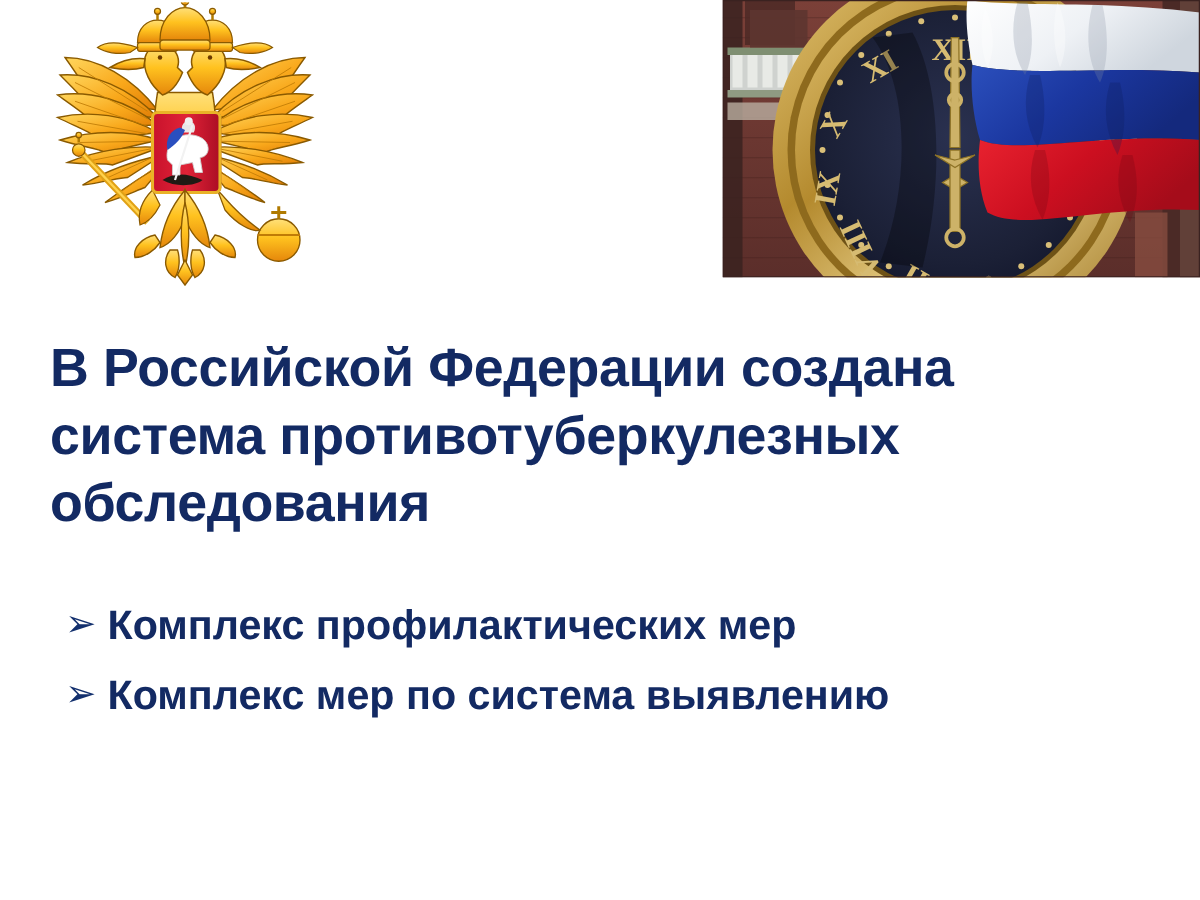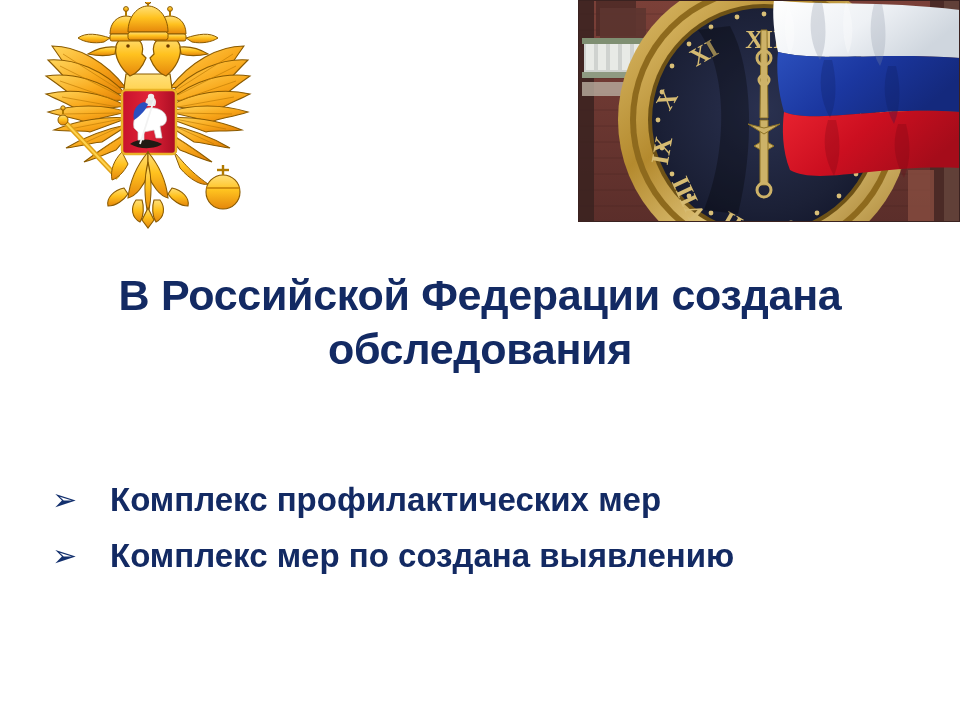--- a/index.html
+++ b/index.html
@@ -21,21 +21,20 @@
   
   .photo{
     position:absolute;left:578px;top:0px;width:382px;height:222px;
     overflow:hidden;
   }
   .photo svg{display:block;width:100%;height:100%;}
 
   
   .title{
     position:absolute;left:40px;top:268px;width:880px;
-    text-align:center;
     color:#132a63;
     font-weight:bold;
     font-size:43px;
     line-height:54px;
     letter-spacing:-0.3px;
     font-family:"Liberation Sans", sans-serif;
   }
   .title div{white-space:nowrap;}
 
   
@@ -52,21 +51,21 @@
   }
   .bullet-mark{
     flex:0 0 auto;
     width:34px;
     color:#13306e;
     font-size:30px;
     line-height:44px;
     font-family:"DejaVu Sans", sans-serif;
   }
   .bullet-text{flex:1 1 auto;}
-  .bullet-text .ln{display:block;margin-left:24px;}
+  .bullet-text .ln{display:block;}
 </style>
 </head>
 <body>
 
 <div class="slide">
 
   <div class="emblem">
     <svg viewBox="0 0 240 228" xmlns="http://www.w3.org/2000/svg">
       <defs>
         <linearGradient id="gq" x1="0" y1="0" x2="0" y2="1">
@@ -374,34 +373,35 @@
           </g>
         </g>
 
         <rect x="0" y="0" width="382" height="222" fill="none" stroke="#3a2220" stroke-width="2"></rect>
       </g>
     </svg>
   </div>
 
   <div class="title">
     <div>В Российской Федерации создана</div>
+    <div>система противотуберкулезных</div>
     <div>обследования</div>
   </div>
 
   <div class="bullets">
 
     <div class="bullet-row">
       <span class="bullet-mark">➢</span>
       <span class="bullet-text">
         <span class="ln">Комплекс профилактических мер</span>
       </span>
     </div>
 
     <div class="bullet-row">
       <span class="bullet-mark">➢</span>
       <span class="bullet-text">
-        <span class="ln">Комплекс мер по создана выявлению</span>
+        <span class="ln">Комплекс мер по система выявлению</span>
       </span>
     </div>
 
   </div>
 
 </div>
 
 </body></html>

